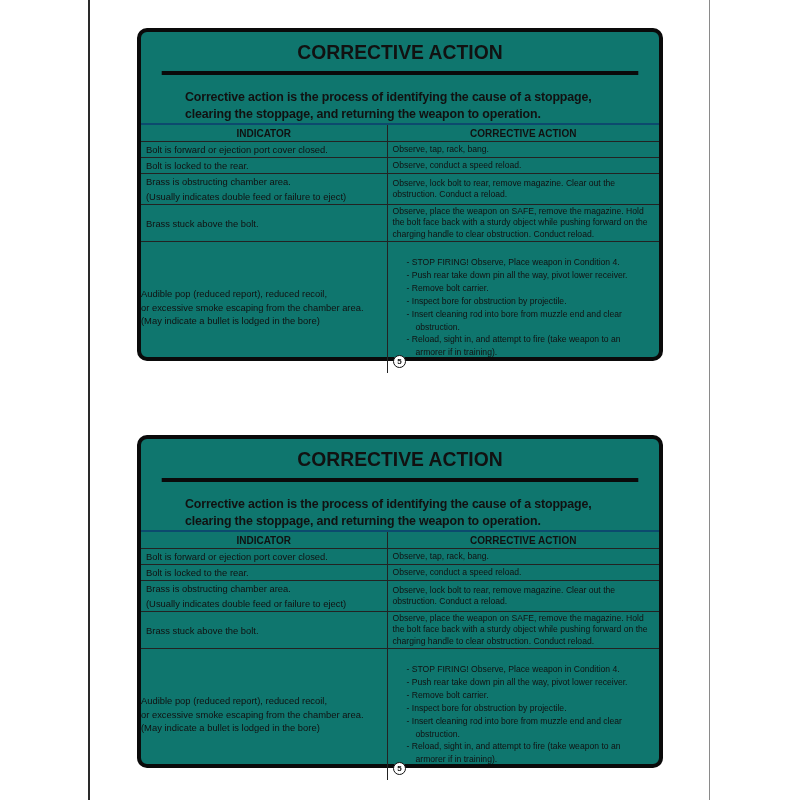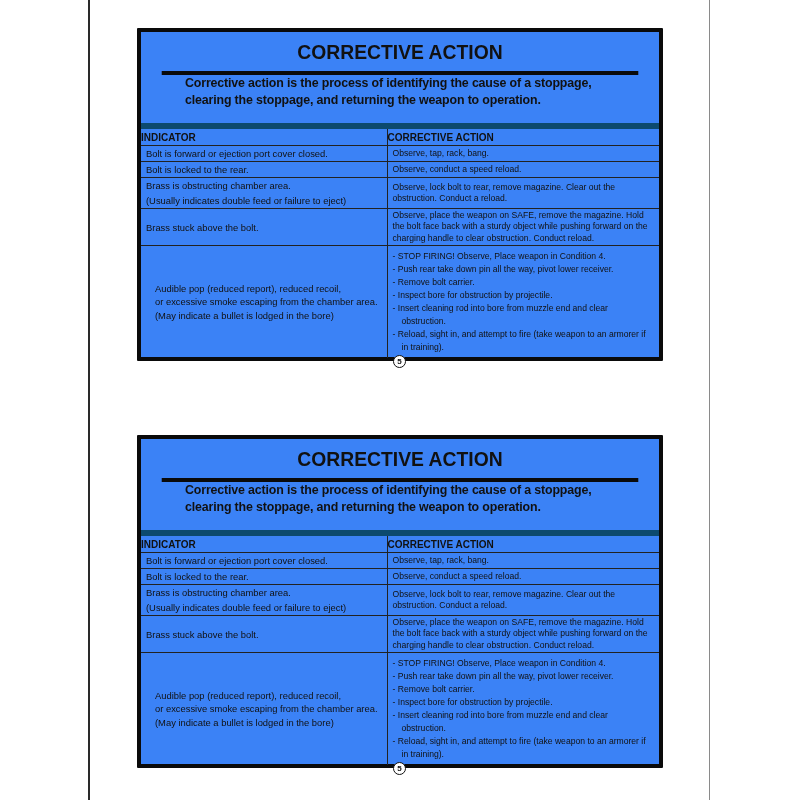--- a/index.html
+++ b/index.html
@@ -10,62 +10,62 @@
     color: #111;
   }
   .page-rule-left {
     position: absolute; left: 88px; top: 0; width: 2px; height: 800px; background: #2a2a2a;
   }
   .page-rule-right {
     position: absolute; left: 709px; top: 0; width: 1px; height: 800px; background: #8a8a8a;
   }
   .card {
     position: absolute; left: 137px; width: 518px; height: 325px;
-    border: 4px solid #0a0a0a; border-radius: 1px; background: #3b82f6;
+    border: 4px solid #0a0a0a; border-radius: 10px; background: #0f766e;
     box-sizing: content-box;
   }
   .card.top { top: 28px; }
   .card.bottom { top: 435px; }
   .card-title {
     height: 39px; border-bottom: 4px solid #0a0a0a;
     display: flex; align-items: center; justify-content: center;
     font-weight: bold; font-size: 21px; letter-spacing: 0px;
     transform: scaleX(0.92);
   }
   .intro {
-    height: 48px; border-bottom: 6px solid #0c4a6e;
-    display: flex; align-items: flex-start; justify-content: center;
+    height: 48px; border-bottom: 2px solid #0c4a6e;
+    display: flex; align-items: flex-end; justify-content: center;
   }
   .intro p {
     margin: 0; width: 430px; font-weight: bold; font-size: 12.4px; line-height: 17px;
     letter-spacing: -0.15px;
   }
   table.ca {
     width: 100%; border-collapse: collapse; table-layout: fixed;
     font-size: 9.2px;
   }
   table.ca col.c1 { width: 246px; }
   table.ca col.c2 { width: 272px; }
   table.ca th {
     font-size: 10px; font-weight: bold; height: 16px; padding: 0;
-    border-bottom: 1.5px solid #222; text-align: left;
+    border-bottom: 1.5px solid #222; text-align: center;
   }
   table.ca td {
     padding: 0 5px; vertical-align: middle; border-bottom: 1.5px solid #222;
     line-height: 12px;
   }
   table.ca th.c1, table.ca td.c1 { border-right: 1.5px solid #222; }
   table.ca td.c1 { font-size: 9.4px; line-height: 15px; }
   table.ca td.c2 { font-size: 8.6px; line-height: 11.5px; }
   tr.r-short td { height: 15px; }
   tr.r-mid td { height: 30px; }
   tr.r-tall td { height: 36px; margin-top: 32px; }
   tr.r-last td { border-bottom: none; height: 112px; }
-  tr.r-last td.c1 { padding-left: 14px; line-height: 13.5px; }
-  ul.steps { list-style: none; margin: 0; padding: 0; }
+  tr.r-last td.c1 { padding-left: 0; line-height: 13.5px; }
+  ul.steps { list-style: none; margin: 14px; padding: 0; }
   ul.steps li { line-height: 12.9px; padding-left: 9px; text-indent: -9px; }
   .page-num {
     position: absolute; left: 50%; bottom: -11px; margin-left: -7px;
     width: 13px; height: 13px; border: 1.2px solid #111; border-radius: 50%;
     background: #fff; font-size: 8px; font-weight: bold;
     display: flex; align-items: center; justify-content: center; box-sizing: border-box;
   }
 </style>
 </head>
 <body>

